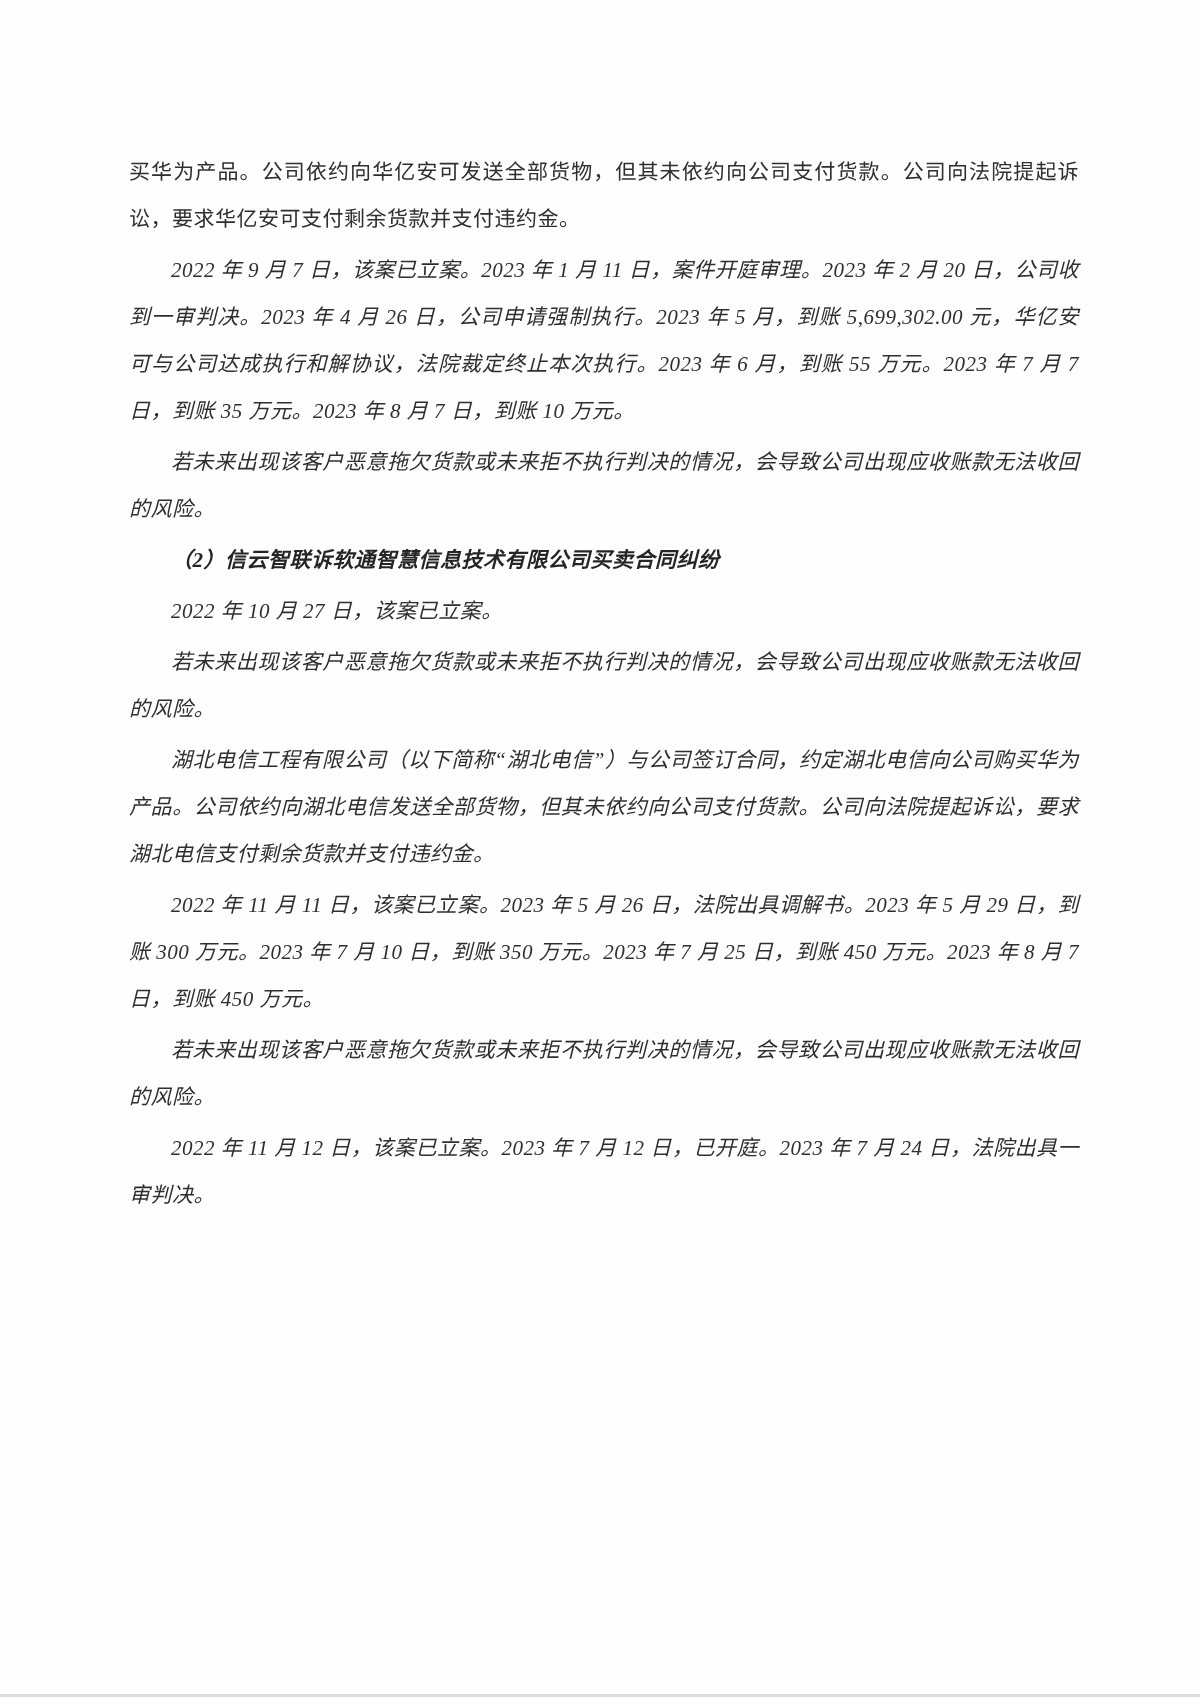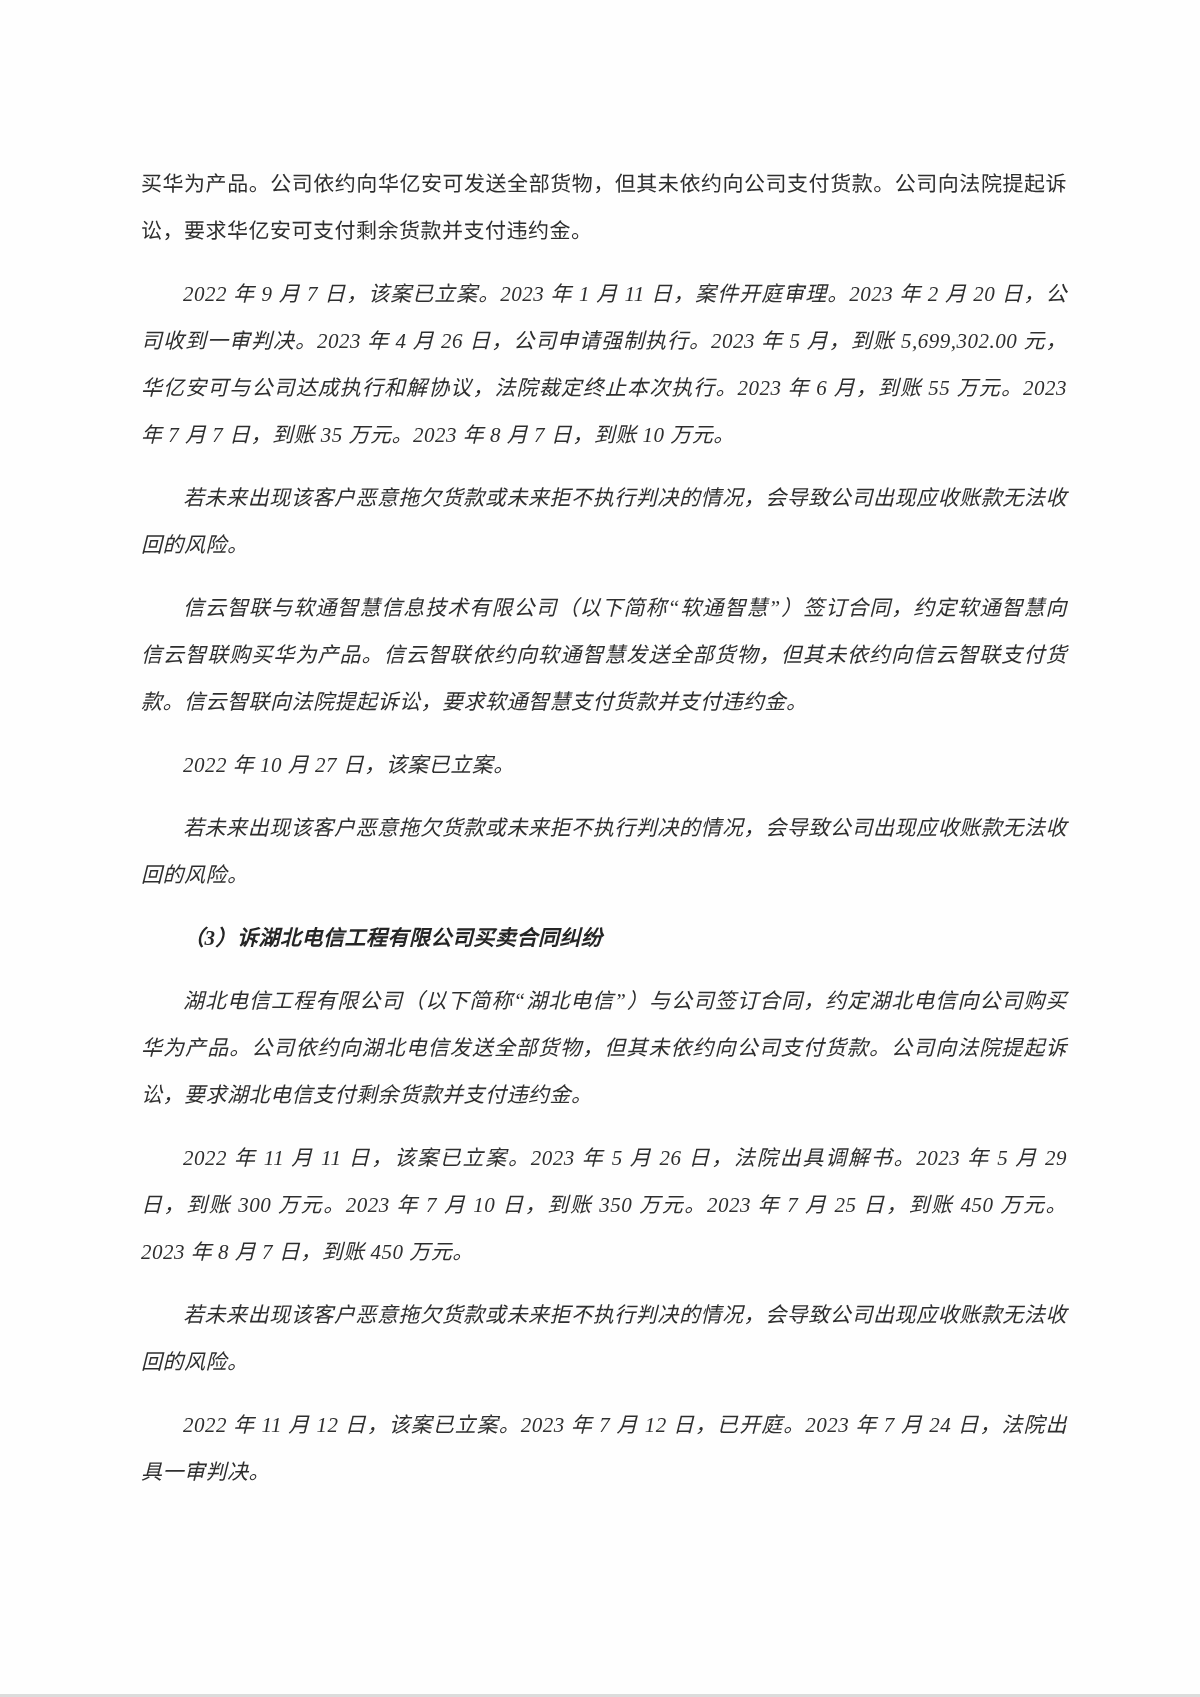--- a/index.html
+++ b/index.html
@@ -21,21 +21,21 @@
     top: 145px;
     width: 958px;
     color: #2e2e2e;
     font-size: 21px;
     line-height: 47px;
     text-align: justify;
     text-justify: inter-ideograph;
     letter-spacing: 0.5px;
   }
   .content p {
-    margin: 16px;
+    margin: 4px;
     padding: 0;
   }
   .content p.indent {
     text-indent: 2em;
     font-style: italic;
   }
   .content p.heading {
     font-weight: 700;
     color: #252525;
   }
@@ -49,23 +49,22 @@
   }
 </style>
 </head>
 <body>
 
 <div class="page">
   <div class="content">
     <p class="body">买华为产品。公司依约向华亿安可发送全部货物，但其未依约向公司支付货款。公司向法院提起诉讼，要求华亿安可支付剩余货款并支付违约金。</p>
     <p class="body indent">2022 年 9 月 7 日，该案已立案。2023 年 1 月 11 日，案件开庭审理。2023 年 2 月 20 日，公司收到一审判决。2023 年 4 月 26 日，公司申请强制执行。2023 年 5 月，到账 5,699,302.00 元，华亿安可与公司达成执行和解协议，法院裁定终止本次执行。2023 年 6 月，到账 55 万元。2023 年 7 月 7 日，到账 35 万元。2023 年 8 月 7 日，到账 10 万元。</p>
     <p class="body indent">若未来出现该客户恶意拖欠货款或未来拒不执行判决的情况，会导致公司出现应收账款无法收回的风险。</p>
-    <p class="body indent">信云智联与软通智慧信息技术有限公司（以下简称“软通智慧”）签订合同，约定软通智慧向信云智联购买华为产品。信云智联依约向软通智慧发送全部货物，但其未依约向信云智联支付货款。信云智联向法院提起诉讼，要求软通智慧支付货款并支付违约金。</p>
+    <p class="heading indent">（2）信云智联诉软通智慧信息技术有限公司买卖合同纠纷</p>
     <p class="body indent">2022 年 10 月 27 日，该案已立案。</p>
     <p class="body indent">若未来出现该客户恶意拖欠货款或未来拒不执行判决的情况，会导致公司出现应收账款无法收回的风险。</p>
-    <p class="heading indent">（3）诉湖北电信工程有限公司买卖合同纠纷</p>
     <p class="body indent">湖北电信工程有限公司（以下简称“湖北电信”）与公司签订合同，约定湖北电信向公司购买华为产品。公司依约向湖北电信发送全部货物，但其未依约向公司支付货款。公司向法院提起诉讼，要求湖北电信支付剩余货款并支付违约金。</p>
     <p class="body indent">2022 年 11 月 11 日，该案已立案。2023 年 5 月 26 日，法院出具调解书。2023 年 5 月 29 日，到账 300 万元。2023 年 7 月 10 日，到账 350 万元。2023 年 7 月 25 日，到账 450 万元。2023 年 8 月 7 日，到账 450 万元。</p>
     <p class="body indent">若未来出现该客户恶意拖欠货款或未来拒不执行判决的情况，会导致公司出现应收账款无法收回的风险。</p>
     <p class="body indent">2022 年 11 月 12 日，该案已立案。2023 年 7 月 12 日，已开庭。2023 年 7 月 24 日，法院出具一审判决。</p>
   </div>
   <div class="page-bottom-edge"></div>
 </div>
 
 </body></html>

